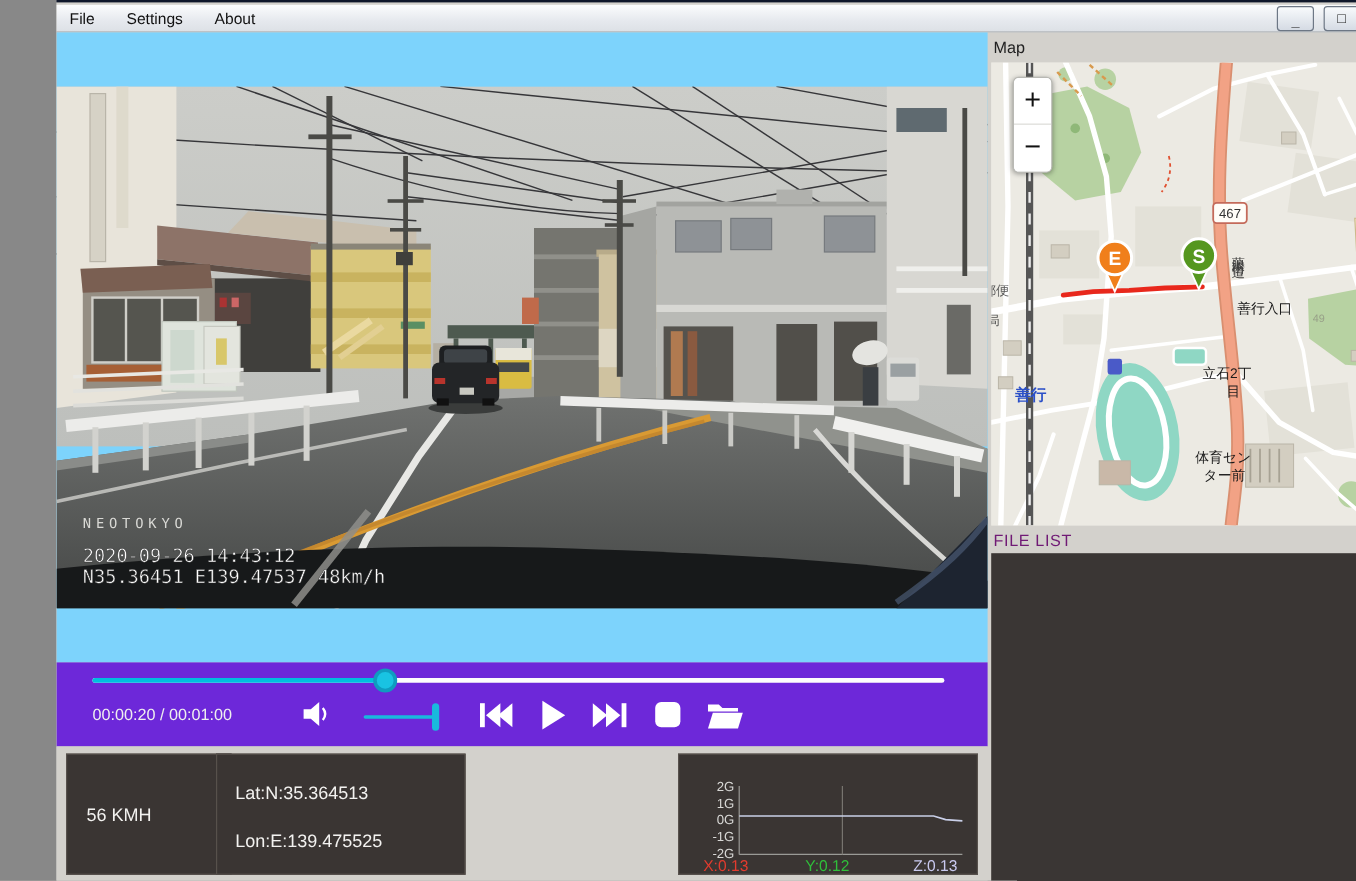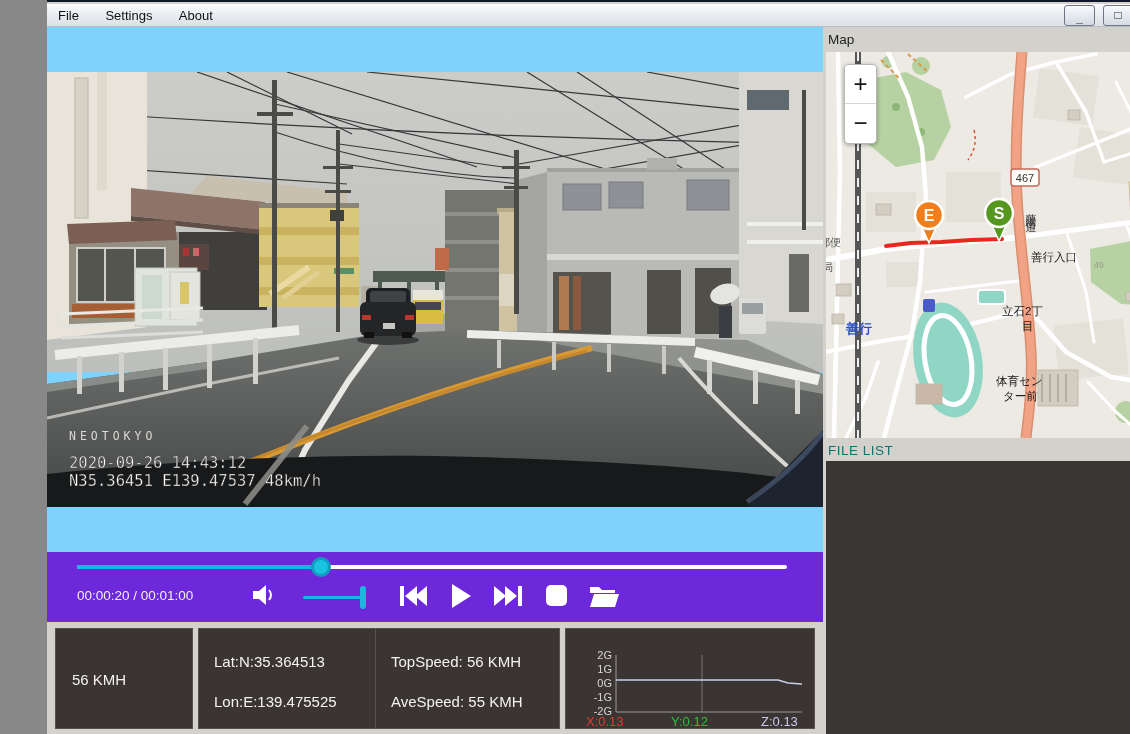--- a/index.html
+++ b/index.html
@@ -31,32 +31,32 @@
   .vol-track { position:absolute; left:256px; top:44px; width:62px; height:3px; background:#19b8dd; border-radius:2px; }
   .vol-thumb { position:absolute; left:313px; top:34px; width:6px; height:23px; background:#19b8dd; border-radius:3px; }
   .stop-btn { position:absolute; left:499px; top:33px; width:21px; height:21px; background:#fff; border-radius:5px; }
 
   
   .bottom { position:absolute; left:0; top:620px; width:776px; height:114px; background:#d3d1cc; }
   .panel { position:absolute; top:6px; height:101px; background:#3a3533; border:1px solid #57514c; color:#f3f2f0; font-size:15px; }
   .panel .line1 { position:absolute; left:15px; top:24px; }
   .panel .line2 { position:absolute; left:15px; top:64px; }
   .p1 { left:8px; width:138px; } .p1 .only { position:absolute; left:16px; top:42px; }
-  .p2 { left:151px; width:208px; }
+  .p2 { left:133px; width:208px; }
   .p3 { left:328px; width:185px; }
   .p4 { left:518px; width:250px; }
 
   
   .map-title { position:absolute; left:781px; top:30px; font-size:13.5px; color:#222; }
   .map-box { position:absolute; left:779px; top:50px; width:351px; height:386px; background:#eceae3; overflow:hidden; }
   .map-zoom { position:absolute; left:18px; top:12px; width:33px; border:1px solid #b9b9b4; border-radius:5px;
     background:#fff; box-shadow:0 1px 4px rgba(0,0,0,.35); overflow:hidden; }
   .map-zoom .zbtn { width:100%; height:39px; text-align:center; font-size:24px; color:#111; line-height:38px; cursor:pointer; background:#fff; }
   .map-zoom .zbtn:first-child { border-bottom:1px solid #d6d6d2; }
-  .filelist-title { position:absolute; left:781px; top:441px; font-size:13.5px; color:#0f766e; letter-spacing:.5px; }
+  .filelist-title { position:absolute; left:781px; top:441px; font-size:13.5px; color:#701a75; letter-spacing:.5px; }
   .filelist-box { position:absolute; left:779px; top:459px; width:351px; height:275px; background:#3a3634; }
 
   svg text { font-family:"Liberation Sans",sans-serif; }
   .mono { font-family:"DejaVu Sans Mono",monospace; }
 </style>
 </head>
 <body>
 
 <div class="window">
 
@@ -324,24 +324,20 @@
     </svg>
   </div>
 
   <div class="bottom">
     <div class="panel p1">
       <span class="only">56 KMH</span>
     </div>
     <div class="panel p2">
       <span class="line1">Lat:N:35.364513</span>
       <span class="line2">Lon:E:139.475525</span>
-    </div>
-    <div class="panel p3">
-      <span class="line1">TopSpeed: 56 KMH</span>
-      <span class="line2">AveSpeed: 55 KMH</span>
     </div>
     <div class="panel p4">
       <svg width="248" height="99" viewBox="0 0 248 99">
         <text x="46" y="30" font-size="11" fill="#d8d8d6" text-anchor="end">2G</text>
         <text x="46" y="44" font-size="11" fill="#d8d8d6" text-anchor="end">1G</text>
         <text x="46" y="58" font-size="11" fill="#d8d8d6" text-anchor="end">0G</text>
         <text x="46" y="72" font-size="11" fill="#d8d8d6" text-anchor="end">-1G</text>
         <text x="46" y="86" font-size="11" fill="#d8d8d6" text-anchor="end">-2G</text>
         <line x1="50" y1="26" x2="50" y2="83" stroke="#9a9a96" stroke-width="1"></line>
         <line x1="50" y1="83" x2="236" y2="83" stroke="#9a9a96" stroke-width="1"></line>

